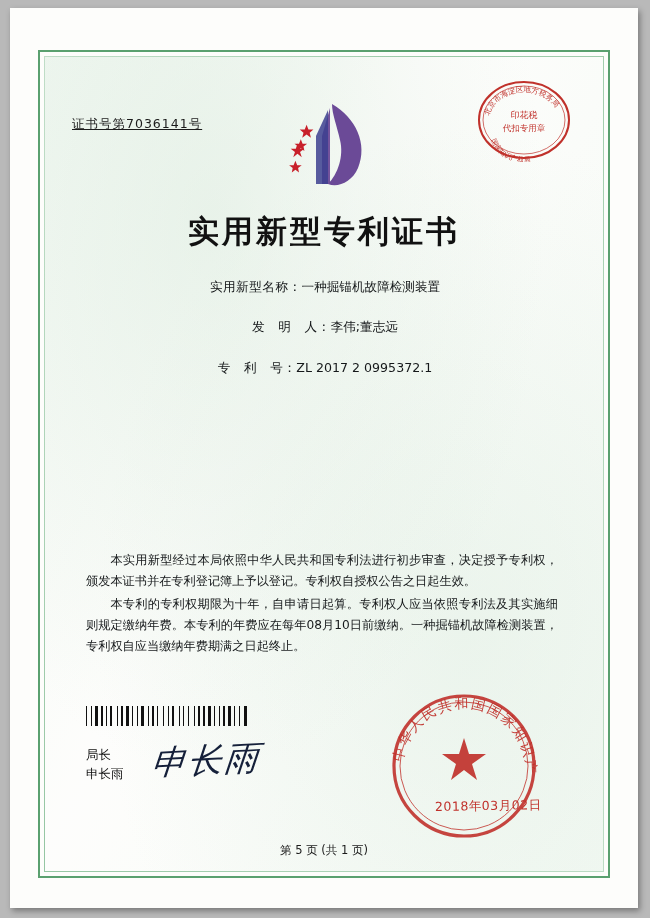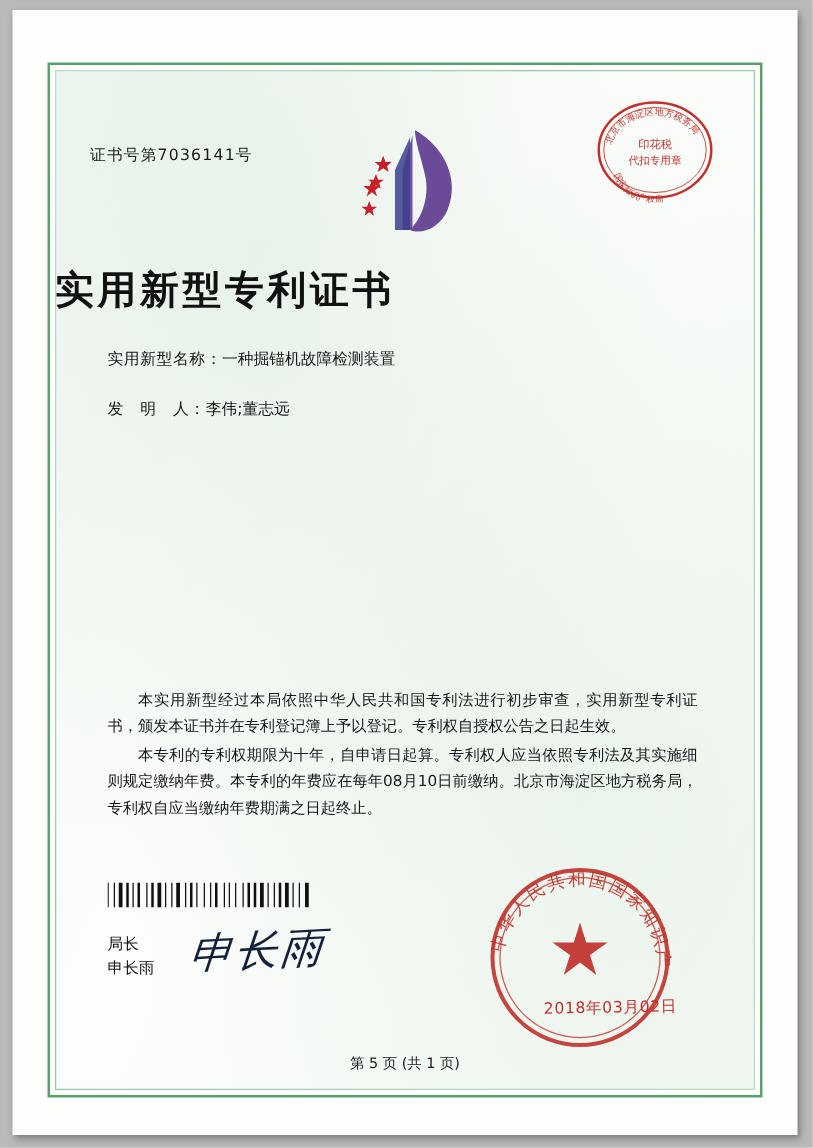--- a/index.html
+++ b/index.html
@@ -55,20 +55,21 @@
   }
 
   .cert-no {
     position: absolute;
     left: 28px;
     top: 60px;
     font-size: 12.5px;
     color: #1b1b1b;
     letter-spacing: 1px;
     font-family: "DejaVu Sans", sans-serif;
+    text-decoration: underline;
   }
 
   
   .logo {
     position: absolute;
     left: 228px;
     top: 40px;
     width: 110px;
     height: 100px;
   }
@@ -80,39 +81,41 @@
     top: 22px;
     width: 96px;
     height: 84px;
   }
 
   .title {
     position: absolute;
     left: 0;
     right: 0;
     top: 155px;
+    text-align: center;
     font-size: 31px;
     font-weight: bold;
     letter-spacing: 3px;
     color: #111;
     font-family: "DejaVu Serif", serif;
   }
 
   .fields {
     position: absolute;
     left: 42px;
     top: 222px;
     right: 40px;
     font-size: 12.6px;
     color: #15181a;
     line-height: 1.5;
   }
   .field {
     margin-bottom: 21.5px;
     white-space: nowrap;
+    text-align: center;
   }
   .flabel { letter-spacing: 0.5px; }
 
   .paragraphs {
     position: absolute;
     left: 42px;
     right: 46px;
     top: 494px;
     font-size: 12.2px;
     line-height: 1.72;
@@ -232,25 +235,28 @@
 
     <div class="title">实用新型专利证书</div>
 
     <div class="fields">
       <div class="field">
         <span class="flabel">实用新型名称：</span><span class="fvalue">一种掘锚机故障检测装置</span>
       </div>
       <div class="field">
         <span class="flabel">发　明　人：</span><span class="fvalue">李伟;董志远</span>
       </div>
+      <div class="field">
+        <span class="flabel">专　利　号：</span><span class="fvalue">ZL 2017 2 0995372.1</span>
+      </div>
     </div>
 
     <div class="paragraphs">
-      <p>本实用新型经过本局依照中华人民共和国专利法进行初步审查，实用新型专利证书，颁发本证书并在专利登记簿上予以登记。专利权自授权公告之日起生效。</p>
-      <p>本专利的专利权期限为十年，自申请日起算。专利权人应当依照专利法及其实施细则规定缴纳年费。本专利的年费应在每年08月10日前缴纳。北京市海淀区地方税务局，专利权自应当缴纳年费期满之日起终止。</p>
+      <p>本实用新型经过本局依照中华人民共和国专利法进行初步审查，决定授予专利权，颁发本证书并在专利登记簿上予以登记。专利权自授权公告之日起生效。</p>
+      <p>本专利的专利权期限为十年，自申请日起算。专利权人应当依照专利法及其实施细则规定缴纳年费。本专利的年费应在每年08月10日前缴纳。一种掘锚机故障检测装置，专利权自应当缴纳年费期满之日起终止。</p>
     </div>
 
     <div class="barcode" id="barcode">
         <i style="width:1px"></i>
         <i style="width:2px;background:transparent"></i>
         <i style="width:1px"></i>
         <i style="width:1px;background:transparent"></i>
         <i style="width:3px"></i>
         <i style="width:1px;background:transparent"></i>
         <i style="width:2px"></i>

